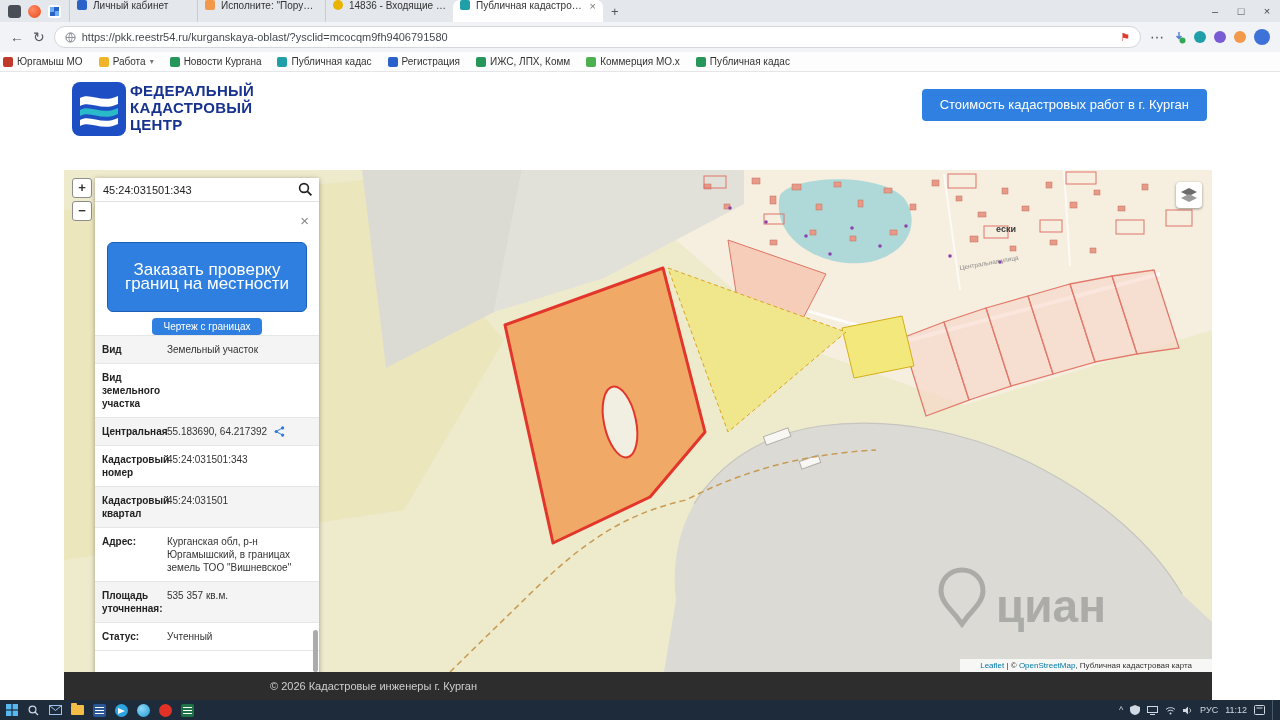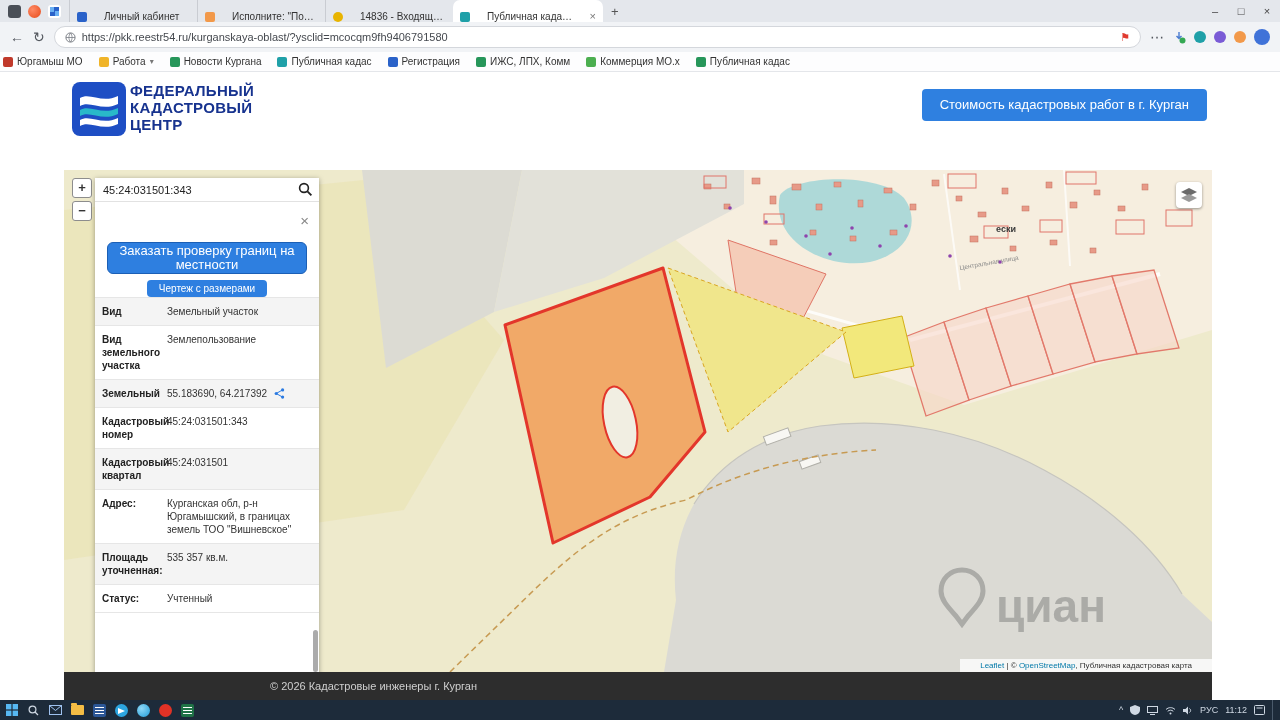--- a/index.html
+++ b/index.html
@@ -10,21 +10,21 @@
   
   .tabbar { position:absolute; top:0; left:0; right:0; height:22px; background:#e4e7ec;
             display:flex; align-items:center; font-size:10px; color:#333; }
   .tabbar-left { display:flex; align-items:center; gap:7px; padding:0 8px; }
   .mini-ic { width:13px; height:13px; border-radius:3px; display:inline-block; }
   .ic-sidebar { background:#4a4f57; }
   .ic-alice { background:radial-gradient(circle at 35% 35%, #ff8a65, #e64a19); border-radius:50%; }
   .ic-grid { background:#fff; position:relative; }
   .ic-grid::before { content:""; position:absolute; inset:2px;
       background:conic-gradient(#2a62c9 0 25%, #6ab0f3 0 50%, #2a62c9 0 75%, #6ab0f3 0); }
-  .tab { display:flex; align-items:flex-end; gap:17px; width:128px; height:22px; padding:0 7px;
+  .tab { display:flex; align-items:flex-start; gap:6px; width:128px; height:22px; padding:0 7px;
          border-left:1px solid #c9ccd2; overflow:hidden; white-space:nowrap; }
   .tab-label { overflow:hidden; text-overflow:ellipsis; white-space:nowrap; flex:1; }
   .tab.active { background:#fff; border-radius:7px 7px 0 0; border-left:none; width:150px; }
   .fav { width:10px; height:10px; border-radius:2px; flex:none; }
   .fav-blue { background:#2a62c9; } .fav-orange { background:#f2994a; }
   .fav-mail { background:#e8b400; border-radius:50%; } .fav-teal { background:#1fa0a8; }
   .tab-close { color:#777; font-size:11px; }
   .newtab { padding:0 8px; font-size:13px; color:#555; }
   .win-controls { margin-left:auto; display:flex; }
   .win-controls span { width:26px; text-align:center; font-size:11px; color:#444; line-height:22px; }
@@ -71,22 +71,22 @@
                border-radius:4px; box-shadow:0 1px 3px rgba(0,0,0,.4); display:flex;
                align-items:center; justify-content:center; cursor:pointer; }
 
   .panel { position:absolute; left:31px; top:8px; width:224px; height:500px; z-index:6;
            background:#fff; box-shadow:0 1px 5px rgba(0,0,0,.35); overflow:hidden; }
   .searchrow { height:24px; background:#fff; border-bottom:1px solid #e2e2e2; display:flex; align-items:center; }
   .searchrow input { flex:1; border:none; outline:none; font-size:11px; color:#222; padding-left:8px;
                      font-family:"Liberation Sans", sans-serif; }
   .search-ic { padding:0 6px; display:flex; cursor:pointer; }
   .panel-close { position:absolute; right:10px; top:36px; font-size:15px; color:#888; cursor:pointer; line-height:14px; }
-  .btn-order { display:block; width:200px; margin:40px 12px 0; padding:1px 8px; background:#2e7fe0;
-               border:1px solid #1b5fb5; border-radius:6px; color:#fff; font-size:13px; line-height:14px;
+  .btn-order { display:block; width:200px; margin:40px 12px 0; padding:20px 8px; background:#2e7fe0;
+               border:1px solid #1b5fb5; border-radius:6px; color:#fff; font-size:17px; line-height:14px;
                text-align:center; cursor:pointer; font-family:"Liberation Sans", sans-serif; }
   .btn-draw  { display:block; margin:6px auto 0; padding:3px 12px; background:#2e7fe0; border:none;
                border-radius:4px; color:#fff; font-size:10px; cursor:pointer; font-family:"Liberation Sans", sans-serif; }
   .ptable { margin-top:0; border-top:1px solid #e6e6e6; }
   .prow { display:flex; border-bottom:1px solid #e6e6e6; background:#fff; }
   .prow:nth-child(odd) { background:#f4f4f4; }
   .plabel { width:70px; padding:7px 4px 7px 7px; font-weight:bold; font-size:10px; line-height:13px; color:#222; }
   .pvalue { flex:1; padding:7px 8px 7px 2px; font-size:10px; line-height:13px; color:#333; }
   .share-ic { vertical-align:-2px; margin-left:4px; }
   .pscroll { position:absolute; right:1px; bottom:6px; width:5px; height:42px; background:#ababab; border-radius:3px; }
@@ -350,33 +350,32 @@
           <input type="text" value="45:24:031501:343" style="">
           <span class="search-ic">
             <svg width="15" height="15" viewBox="0 0 15 15">
               <circle cx="6" cy="6" r="4.4" fill="none" stroke="#222" stroke-width="1.6"></circle>
               <line x1="9.4" y1="9.4" x2="13.4" y2="13.4" stroke="#222" stroke-width="1.8"></line>
             </svg>
           </span>
         </div>
         <span class="panel-close">×</span>
         <button class="btn-order">Заказать проверку границ на местности</button>
-        <button class="btn-draw">Чертеж с размерами</button>
+        <button class="btn-draw">Чертеж с границах</button>
 
         <div class="ptable">
           <div class="prow">
             <div class="plabel">Вид</div>
             <div class="pvalue">Земельный участок</div>
           </div>
           <div class="prow">
             <div class="plabel">Вид земельного участка</div>
-            <div class="pvalue">Землепользование</div>
-          </div>
-          <div class="prow">
-            <div class="plabel">Земельный</div>
+          </div>
+          <div class="prow">
+            <div class="plabel">Центральная</div>
             <div class="pvalue">
               <span>55.183690, 64.217392</span>
               <svg class="share-ic" width="11" height="11" viewBox="0 0 11 11">
                 <circle cx="2.2" cy="5.5" r="1.6" fill="#2a7ae2"></circle>
                 <circle cx="8.6" cy="1.9" r="1.6" fill="#2a7ae2"></circle>
                 <circle cx="8.6" cy="9.1" r="1.6" fill="#2a7ae2"></circle>
                 <path d="M2.2 5.5 L8.6 1.9 M2.2 5.5 L8.6 9.1" stroke="#2a7ae2" stroke-width="1"></path>
               </svg>
             </div>
           </div>

